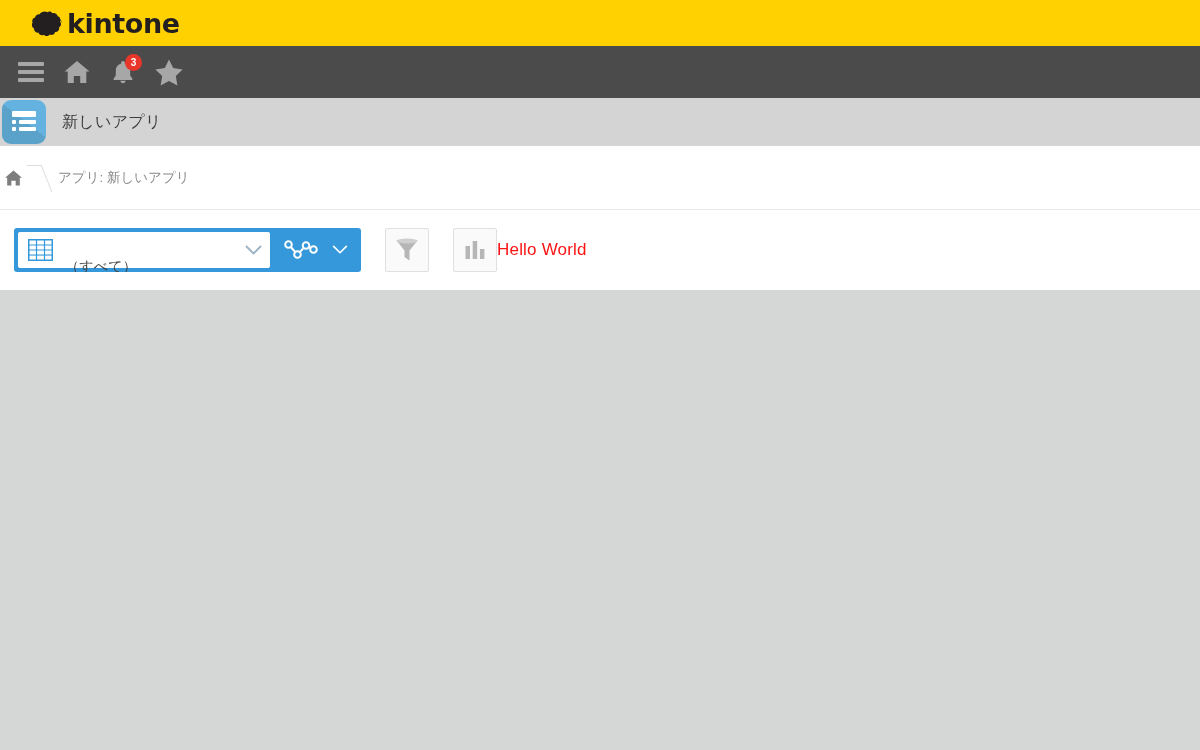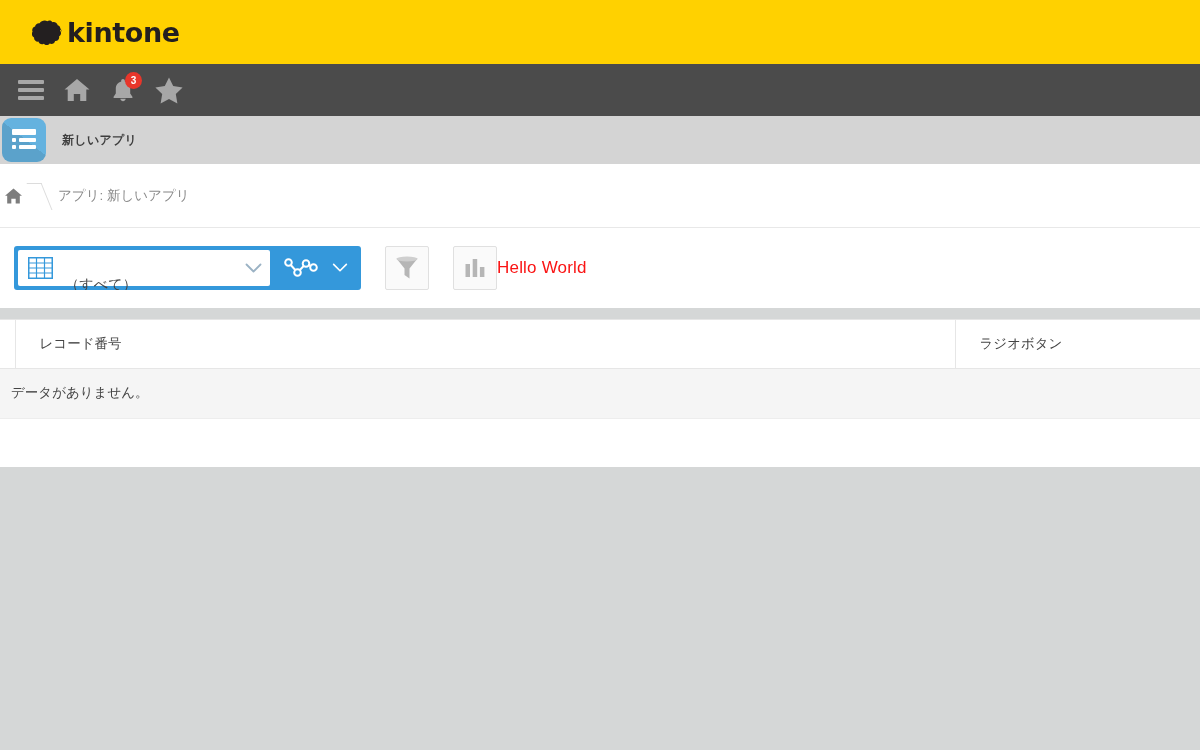--- a/index.html
+++ b/index.html
@@ -9,21 +9,21 @@
     width: 1200px; height: 750px;
     overflow: hidden;
     background: #d5d7d7;
     font-family: "Liberation Sans", "DejaVu Sans", sans-serif;
     -webkit-font-smoothing: antialiased;
   }
   .page { position: relative; width: 1200px; height: 750px; }
 
   
   .brand-bar {
-    height: 64px;
+    height: 46px;
     background: #ffd100;
     display: flex;
     align-items: center;
     padding-left: 32px;
   }
   .brand-logo { display: flex; align-items: center; gap: 2px; }
   .brand-mark { width: 30px; height: 26px; display: block; margin-right: 3px; margin-top: 2px;}
   .brand-name {
     font-size: 27px;
     font-weight: bold;
@@ -86,22 +86,22 @@
     flex: none;
     cursor: pointer;
   }
   .app-icon .shade {
     position: absolute; left: 0; top: 0; width: 100%; height: 100%;
     background: linear-gradient(218deg, rgba(0,0,0,0) 48%, rgba(0,0,0,0.09) 48%);
   }
   .app-icon svg { position: relative; display: block; margin: 11px auto 0; }
   .app-title {
     margin-left: 16px;
-    font-size: 12px;
-    font-weight: bold;
+    font-size: 16px;
+    font-weight: normal;
     color: #3d3d3d;
     letter-spacing: 0.3px;
   }
 
   
   .breadcrumb {
     height: 64px;
     background: #fff;
     border-bottom: 1px solid #e8e8e8;
     display: flex;
@@ -336,34 +336,16 @@
       <svg width="22" height="24" viewBox="0 0 22 24">
         <rect x="1.5" y="8" width="4.5" height="13" fill="#b6b6b6"></rect>
         <rect x="8.7" y="3" width="4.5" height="18" fill="#b6b6b6"></rect>
         <rect x="15.9" y="11" width="4.5" height="10" fill="#b6b6b6"></rect>
       </svg>
     </div>
 
     <div class="custom-text">Hello World</div>
   </div>
 
-  <div class="list-wrap">
-    <div class="list-top-rule"></div>
-    <table class="table">
-      <thead>
-        <tr>
-          <th class="col-gutter"></th>
-          <th class="col-record">レコード番号</th>
-          <th>ラジオボタン</th>
-        </tr>
-      </thead>
-      <tbody>
-        <tr class="no-data-row">
-          <td colspan="3">データがありません。</td>
-        </tr>
-      </tbody>
-    </table>
-    <div class="list-bottom"></div>
-  </div>
 
   <div class="canvas"></div>
 
 </div>
 
 </body></html>

